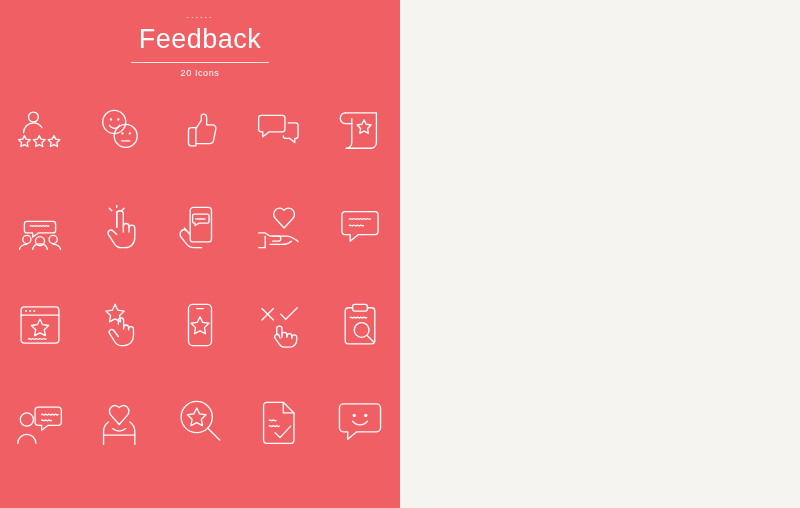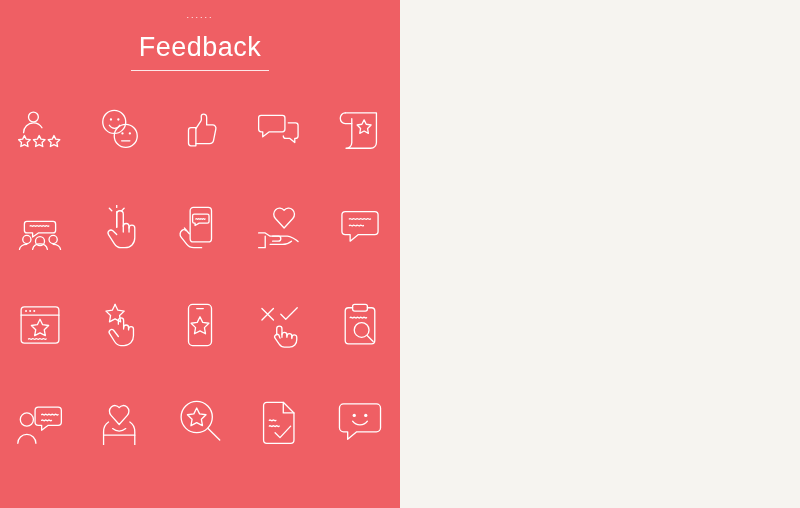--- a/index.html
+++ b/index.html
@@ -49,21 +49,21 @@
     line-height: 10px;
     color: #ffffff;
     opacity: .95;
     height: 12px;
   }
   .title-main {
     font-size: 27px;
     font-weight: 400;
     letter-spacing: .5px;
     line-height: 34px;
-    margin-top: 8px;
+    margin-top: 0;
   }
   .title-rule {
     width: 138px;
     height: 1px;
     background: rgba(255,255,255,.85);
     margin: 6px auto 0 auto;
   }
   .title-sub {
     font-size: 9px;
     letter-spacing: .6px;
@@ -101,20 +101,21 @@
 </head>
 <body>
 
 <div id="stage">
 
   <div class="panel" id="panel-left">
     <div class="title-block">
       <div class="title-dots">......</div>
       <div class="title-main">Feedback</div>
       <div class="title-rule"></div>
+      <div class="title-sub">20 Icons</div>
     </div>
     <div class="grid" id="grid-left">
         <div class="cell">
           <svg viewBox="0 0 56 56" width="46" height="46" style="color: rgb(255, 255, 255);">
 <circle cx="20" cy="11" r="6"></circle>
 <path d="M8 30c0-6.6 5.4-12 12-12 4.4 0 8.3 2.4 10.4 6"></path>
 <path d="M9 33.5l2.2 4.4 4.9.7-3.6 3.4.9 4.9-4.4-2.3-4.4 2.3.9-4.9L2 38.6l4.9-.7z"></path>
 <path d="M27 33.5l2.2 4.4 4.9.7-3.6 3.4.9 4.9-4.4-2.3-4.4 2.3.9-4.9-3.5-3.4 4.9-.7z"></path>
 <path d="M45 33.5l2.2 4.4 4.9.7-3.6 3.4.9 4.9-4.4-2.3-4.4 2.3.9-4.9-3.5-3.4 4.9-.7z"></path>
 </svg>

